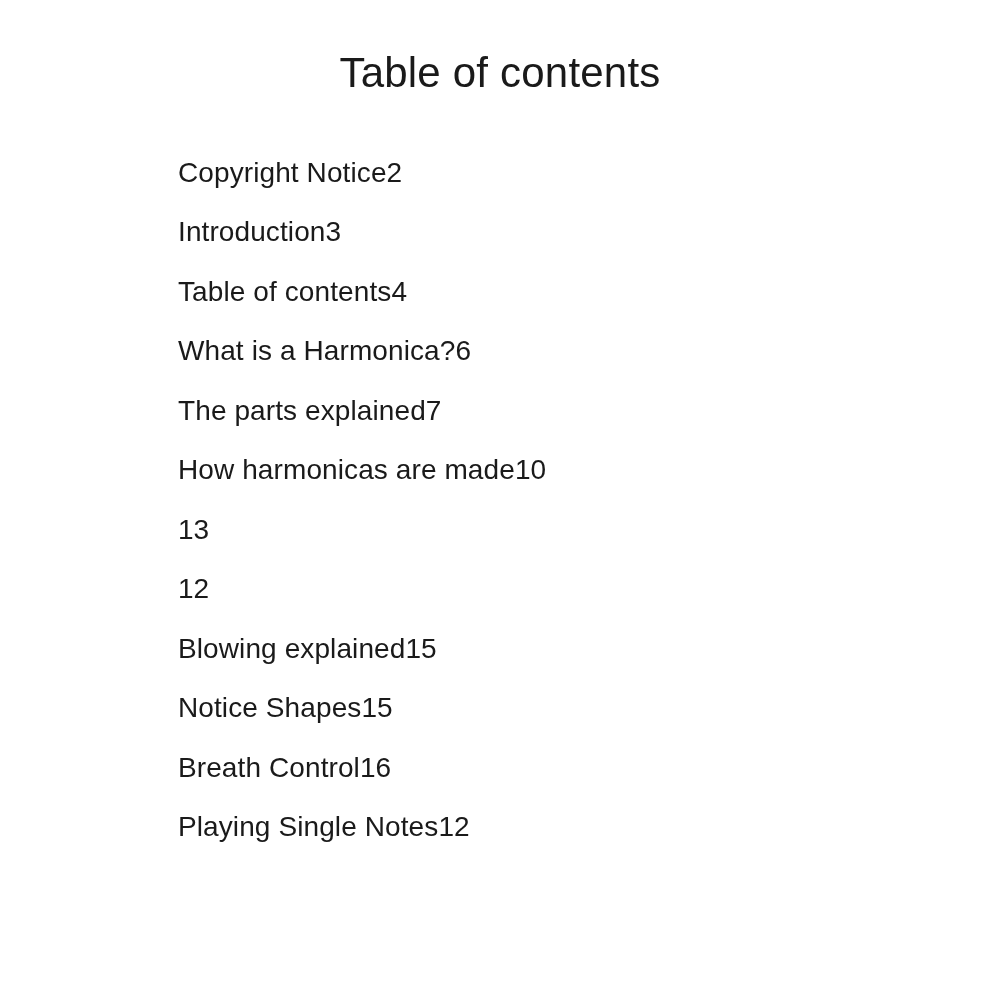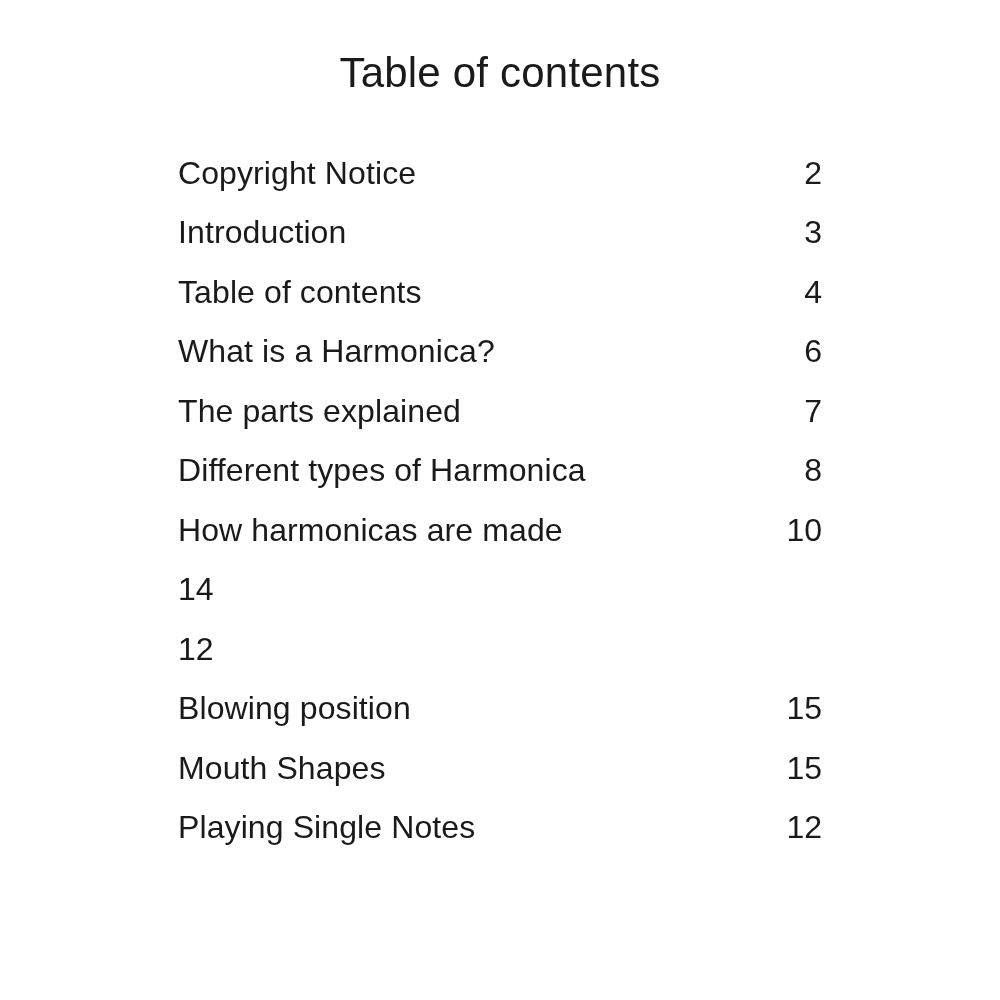--- a/index.html
+++ b/index.html
@@ -30,24 +30,23 @@
     letter-spacing: 0.2px;
   }
   .toc {
     position: absolute;
     top: 143px;
     left: 178px;
     right: 178px;
   }
   .toc-row {
     display: flex;
-    justify-content: space-between;
     align-items: center;
     height: 59.5px;
-    font-size: 32px;
+    font-size: 28px;
     line-height: 1;
     cursor: pointer;
   }
   .toc-label {
     letter-spacing: 0.1px;
     white-space: nowrap;
   }
   .toc-page {
     white-space: nowrap;
   }
@@ -77,47 +76,47 @@
   <div class="toc-row">
     <span class="toc-label">What is a Harmonica?</span>
     <span class="toc-page">6</span>
   </div>
 
   <div class="toc-row">
     <span class="toc-label">The parts explained</span>
     <span class="toc-page">7</span>
   </div>
 
-  <div class="toc-row">
-    <span class="toc-label">Different types of Harmonica</span>
-    <span class="toc-page">8</span>
-  </div>
 
   <div class="toc-row">
     <span class="toc-label">How harmonicas are made</span>
     <span class="toc-page">10</span>
   </div>
 
   <div class="toc-row">
-    <span class="toc-page">14</span>
+    <span class="toc-page">13</span>
   </div>
 
   <div class="toc-row">
     <span class="toc-page">12</span>
   </div>
 
   <div class="toc-row">
-    <span class="toc-label">Blowing position</span>
+    <span class="toc-label">Blowing explained</span>
     <span class="toc-page">15</span>
   </div>
 
   <div class="toc-row">
-    <span class="toc-label">Mouth Shapes</span>
+    <span class="toc-label">Notice Shapes</span>
     <span class="toc-page">15</span>
   </div>
 
+  <div class="toc-row">
+    <span class="toc-label">Breath Control</span>
+    <span class="toc-page">16</span>
+  </div>
 
   <div class="toc-row">
     <span class="toc-label">Playing Single Notes</span>
     <span class="toc-page">12</span>
   </div>
 </div>
 </div>
 
 </body></html>

